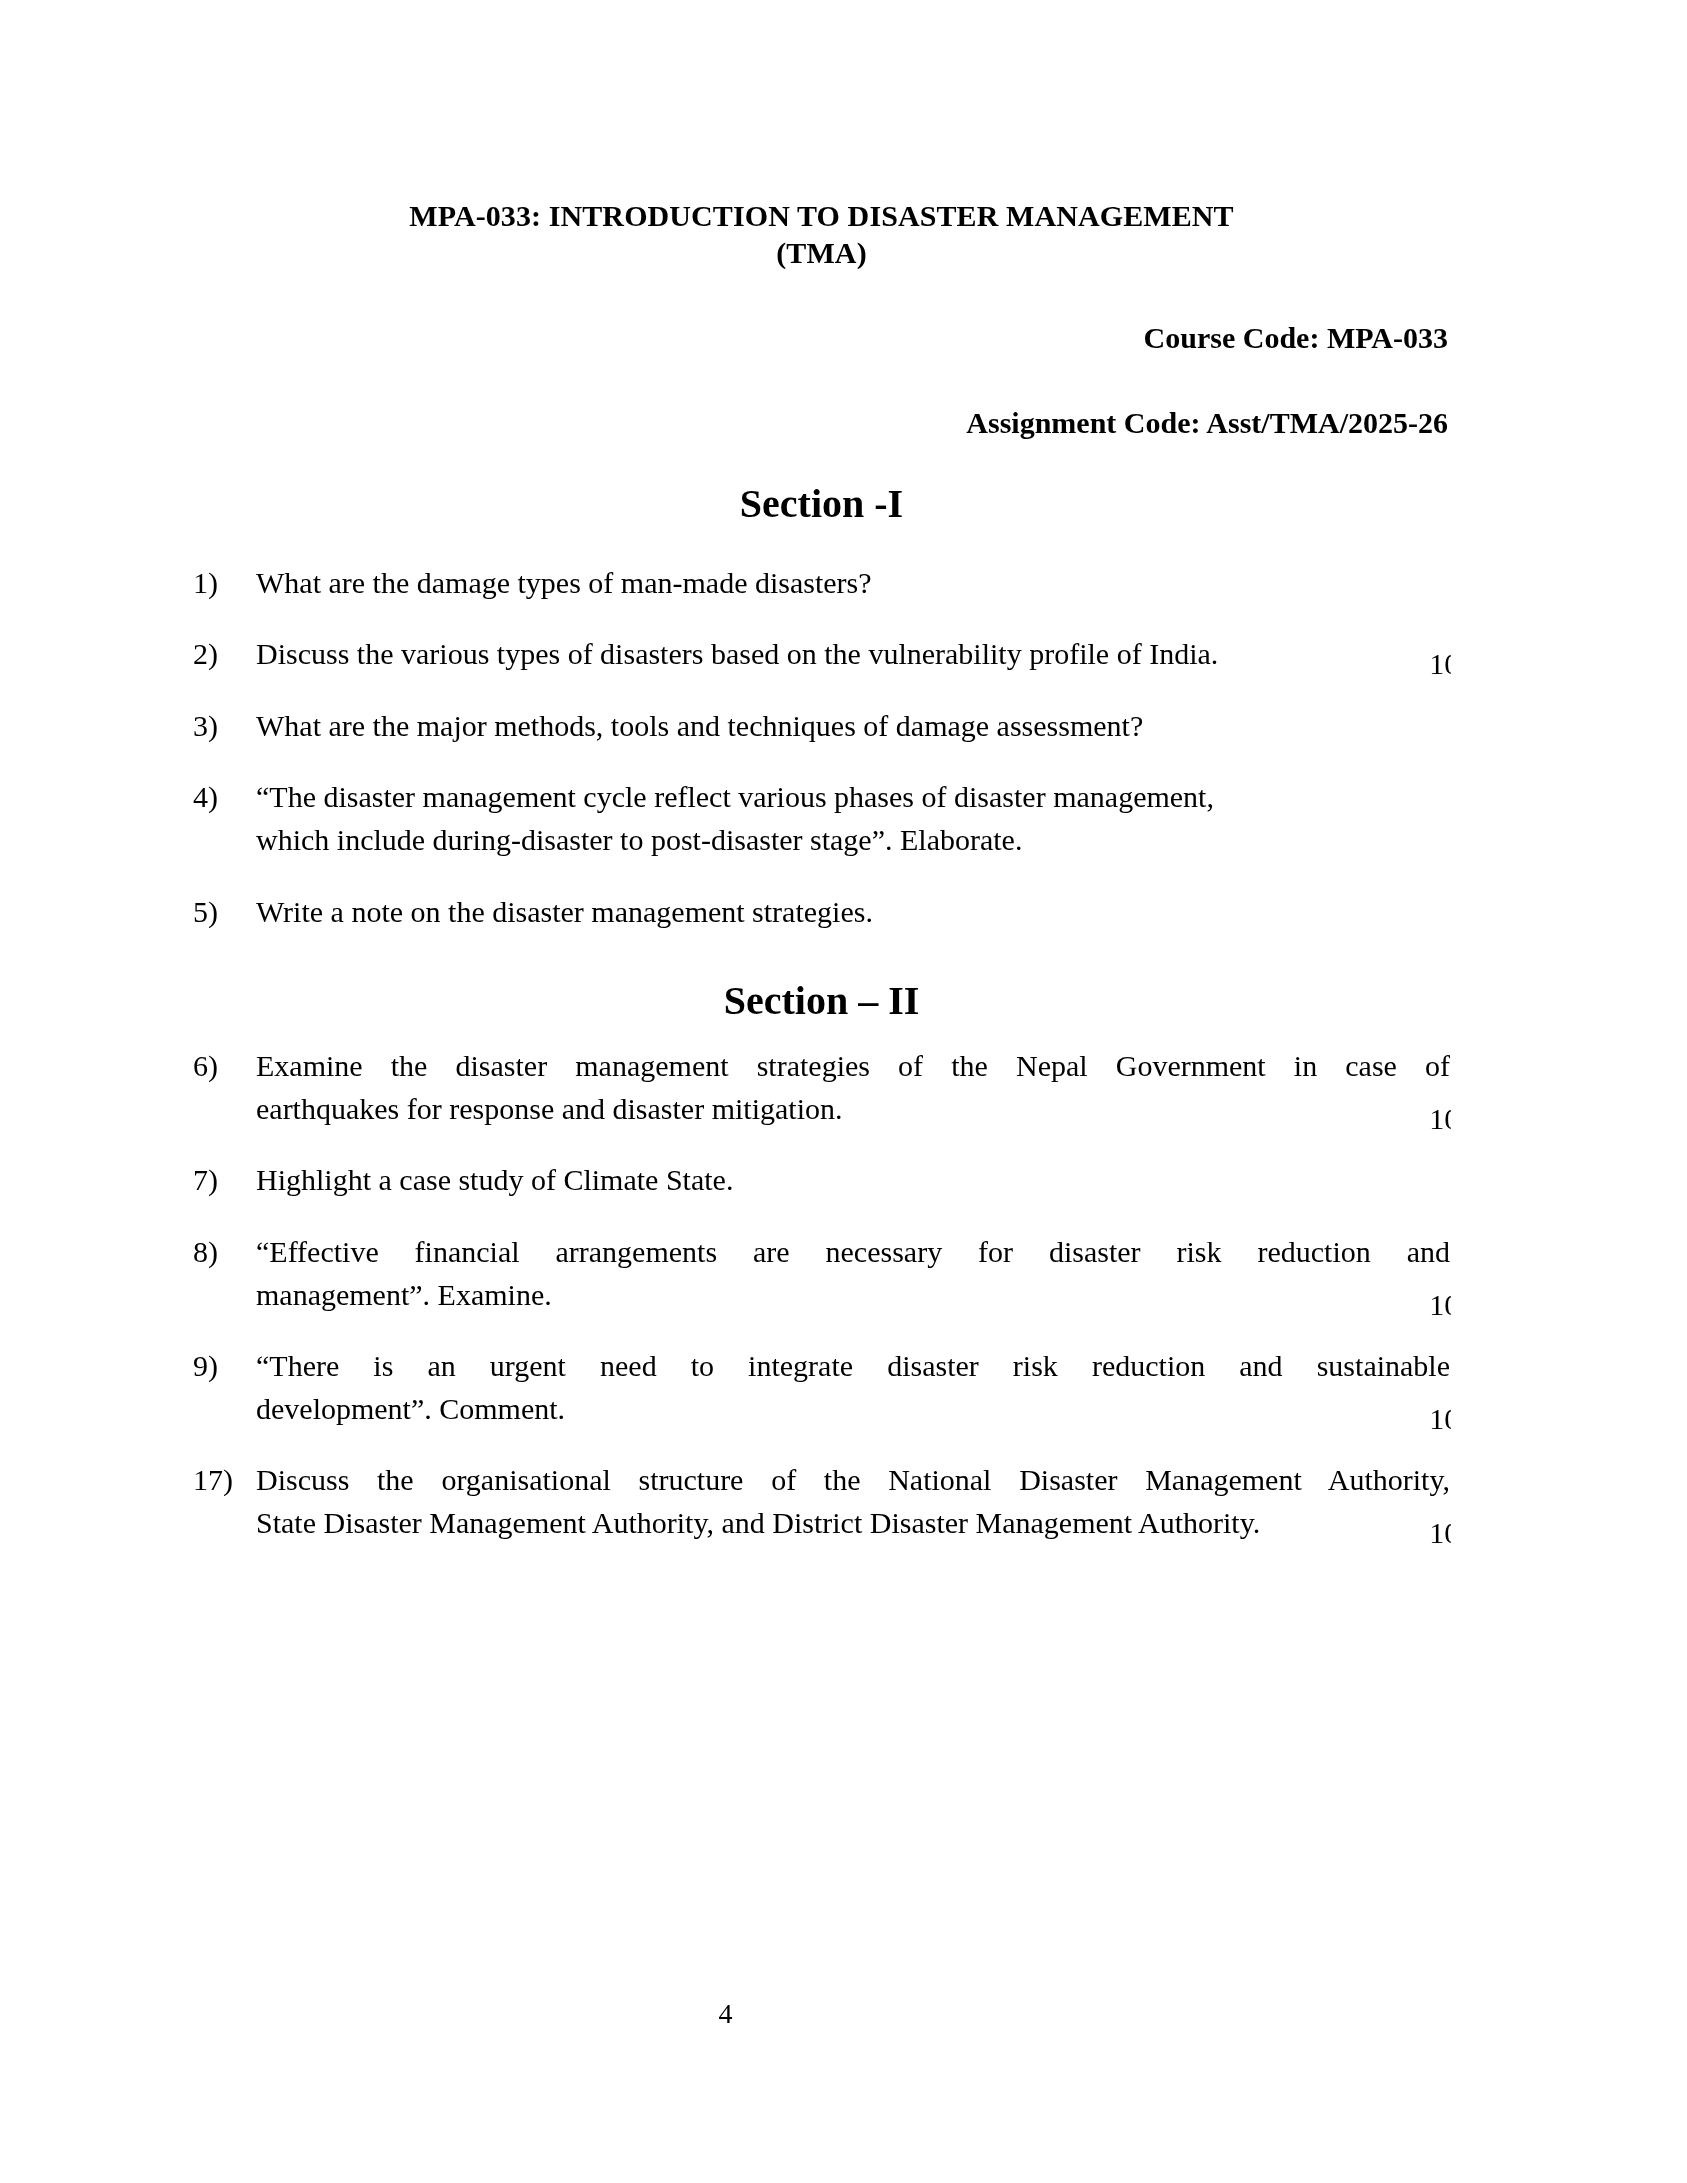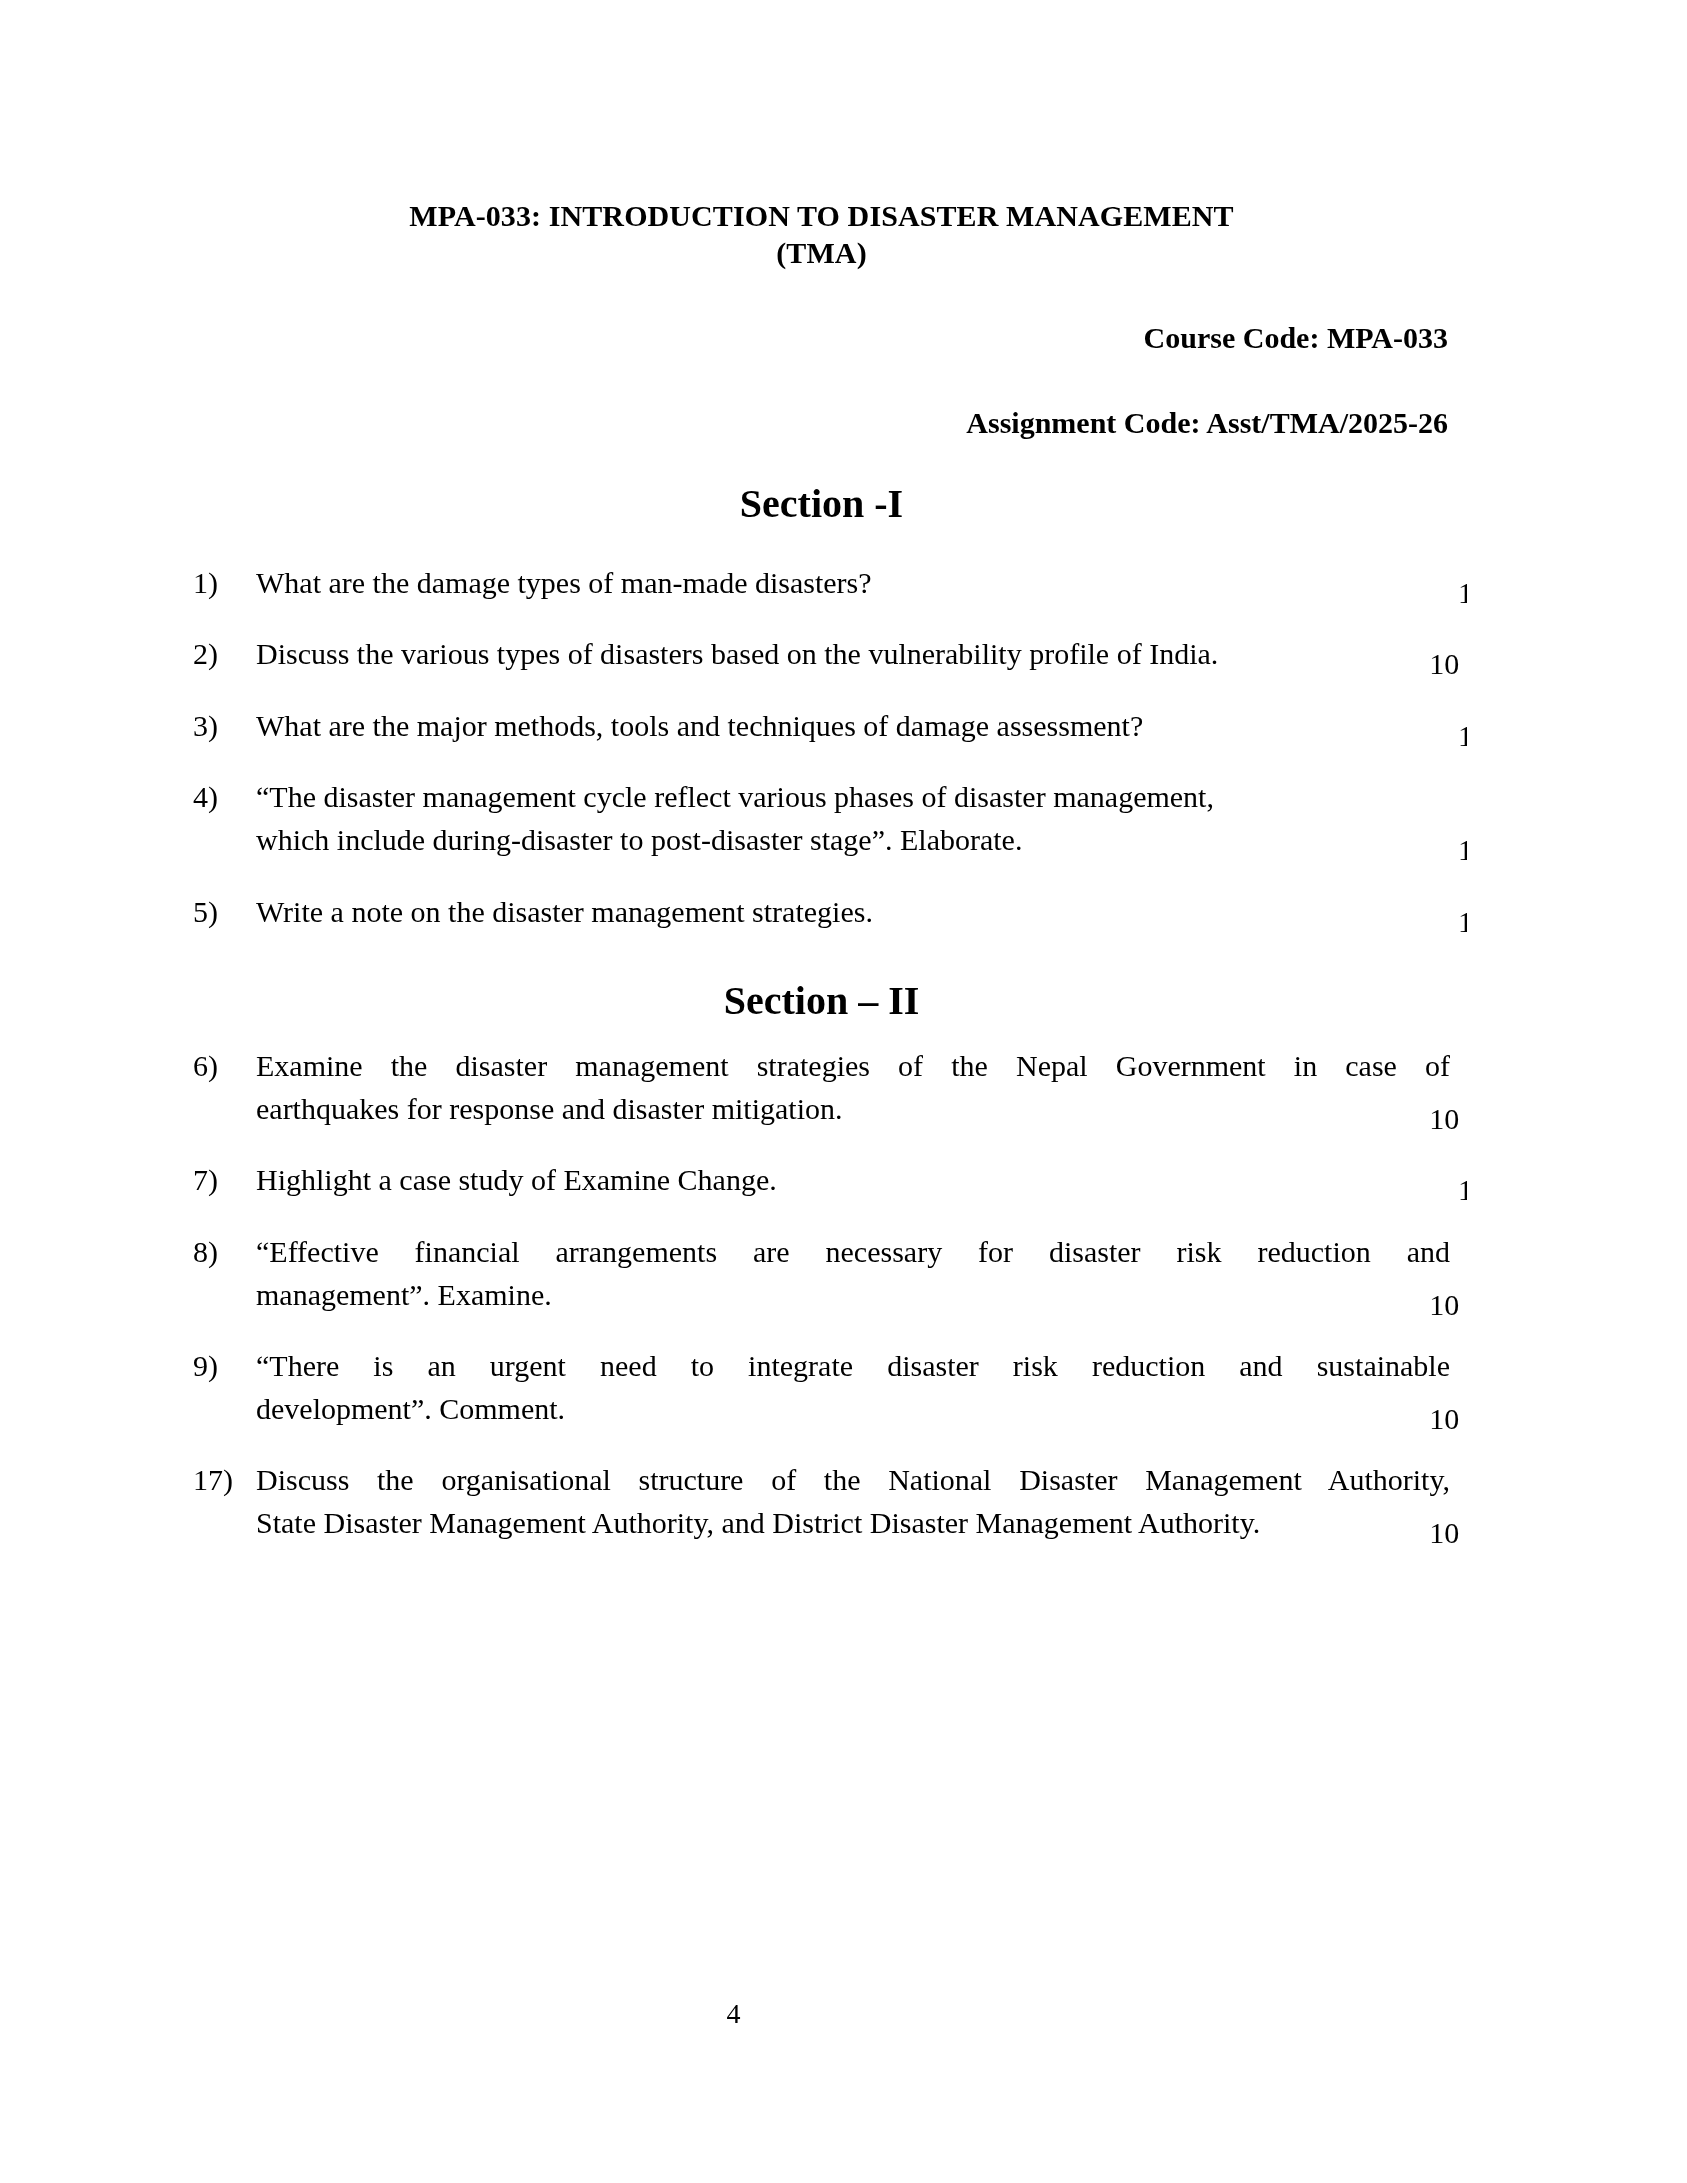--- a/index.html
+++ b/index.html
@@ -8,21 +8,20 @@
     background: #ffffff;
   }
   .page {
     position: relative;
     width: 1451px;
     height: 2183px;
     background: #ffffff;
     font-family: "Liberation Serif", "DejaVu Serif", serif;
     color: #000000;
     overflow: hidden;
-    padding-left: 16px;
   }
   .content {
     position: absolute;
     left: 193px;
     top: 0;
     width: 1257px;
   }
 
   
   .doc-title {
@@ -219,21 +218,21 @@
             <span>earthquakes for response and disaster mitigation.</span>
             <span class="q-mark shift-b">10</span>
           </span>
         </span>
       </div>
 
       <div class="q-item">
         <span class="q-num">7)</span>
         <span class="q-body">
           <span class="q-line plain">
-            <span>Highlight a case study of Examine Change.</span>
+            <span>Highlight a case study of Climate State.</span>
             <span class="q-mark shift-a">10</span>
           </span>
         </span>
       </div>
 
       <div class="q-item">
         <span class="q-num">8)</span>
         <span class="q-body">
           <span class="q-line justify">
             <span>“Effective financial arrangements are necessary for disaster risk reduction and</span>

